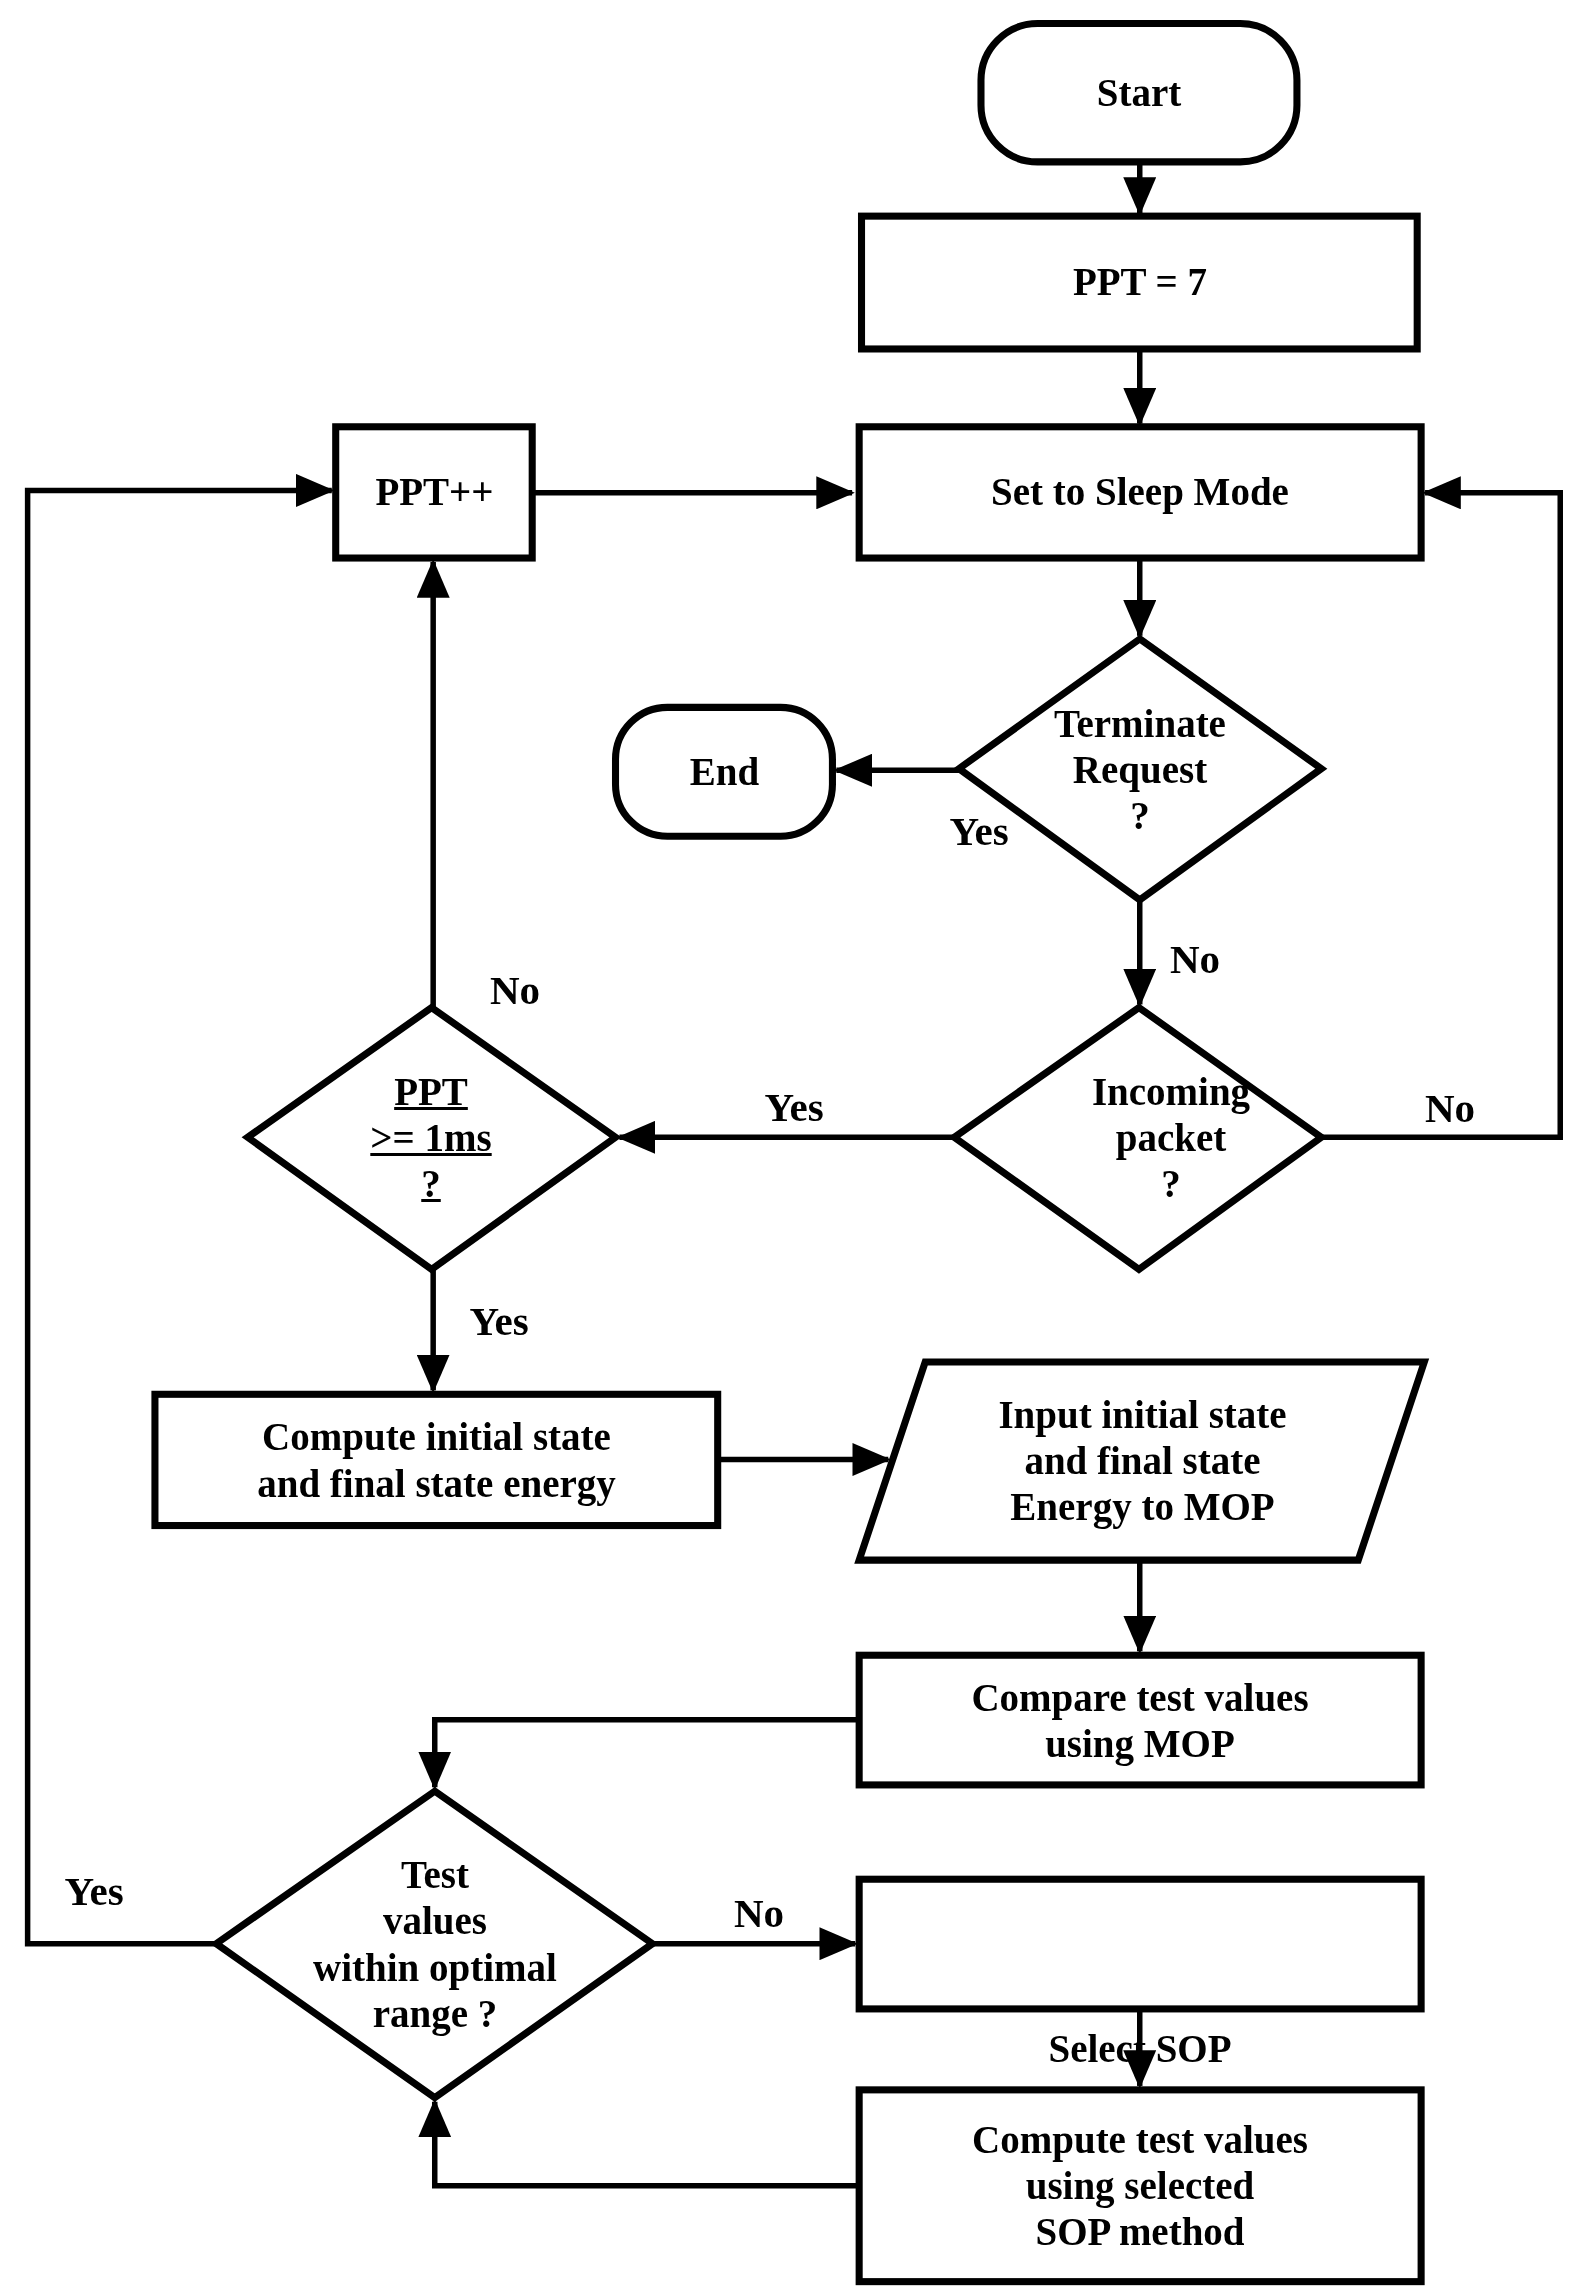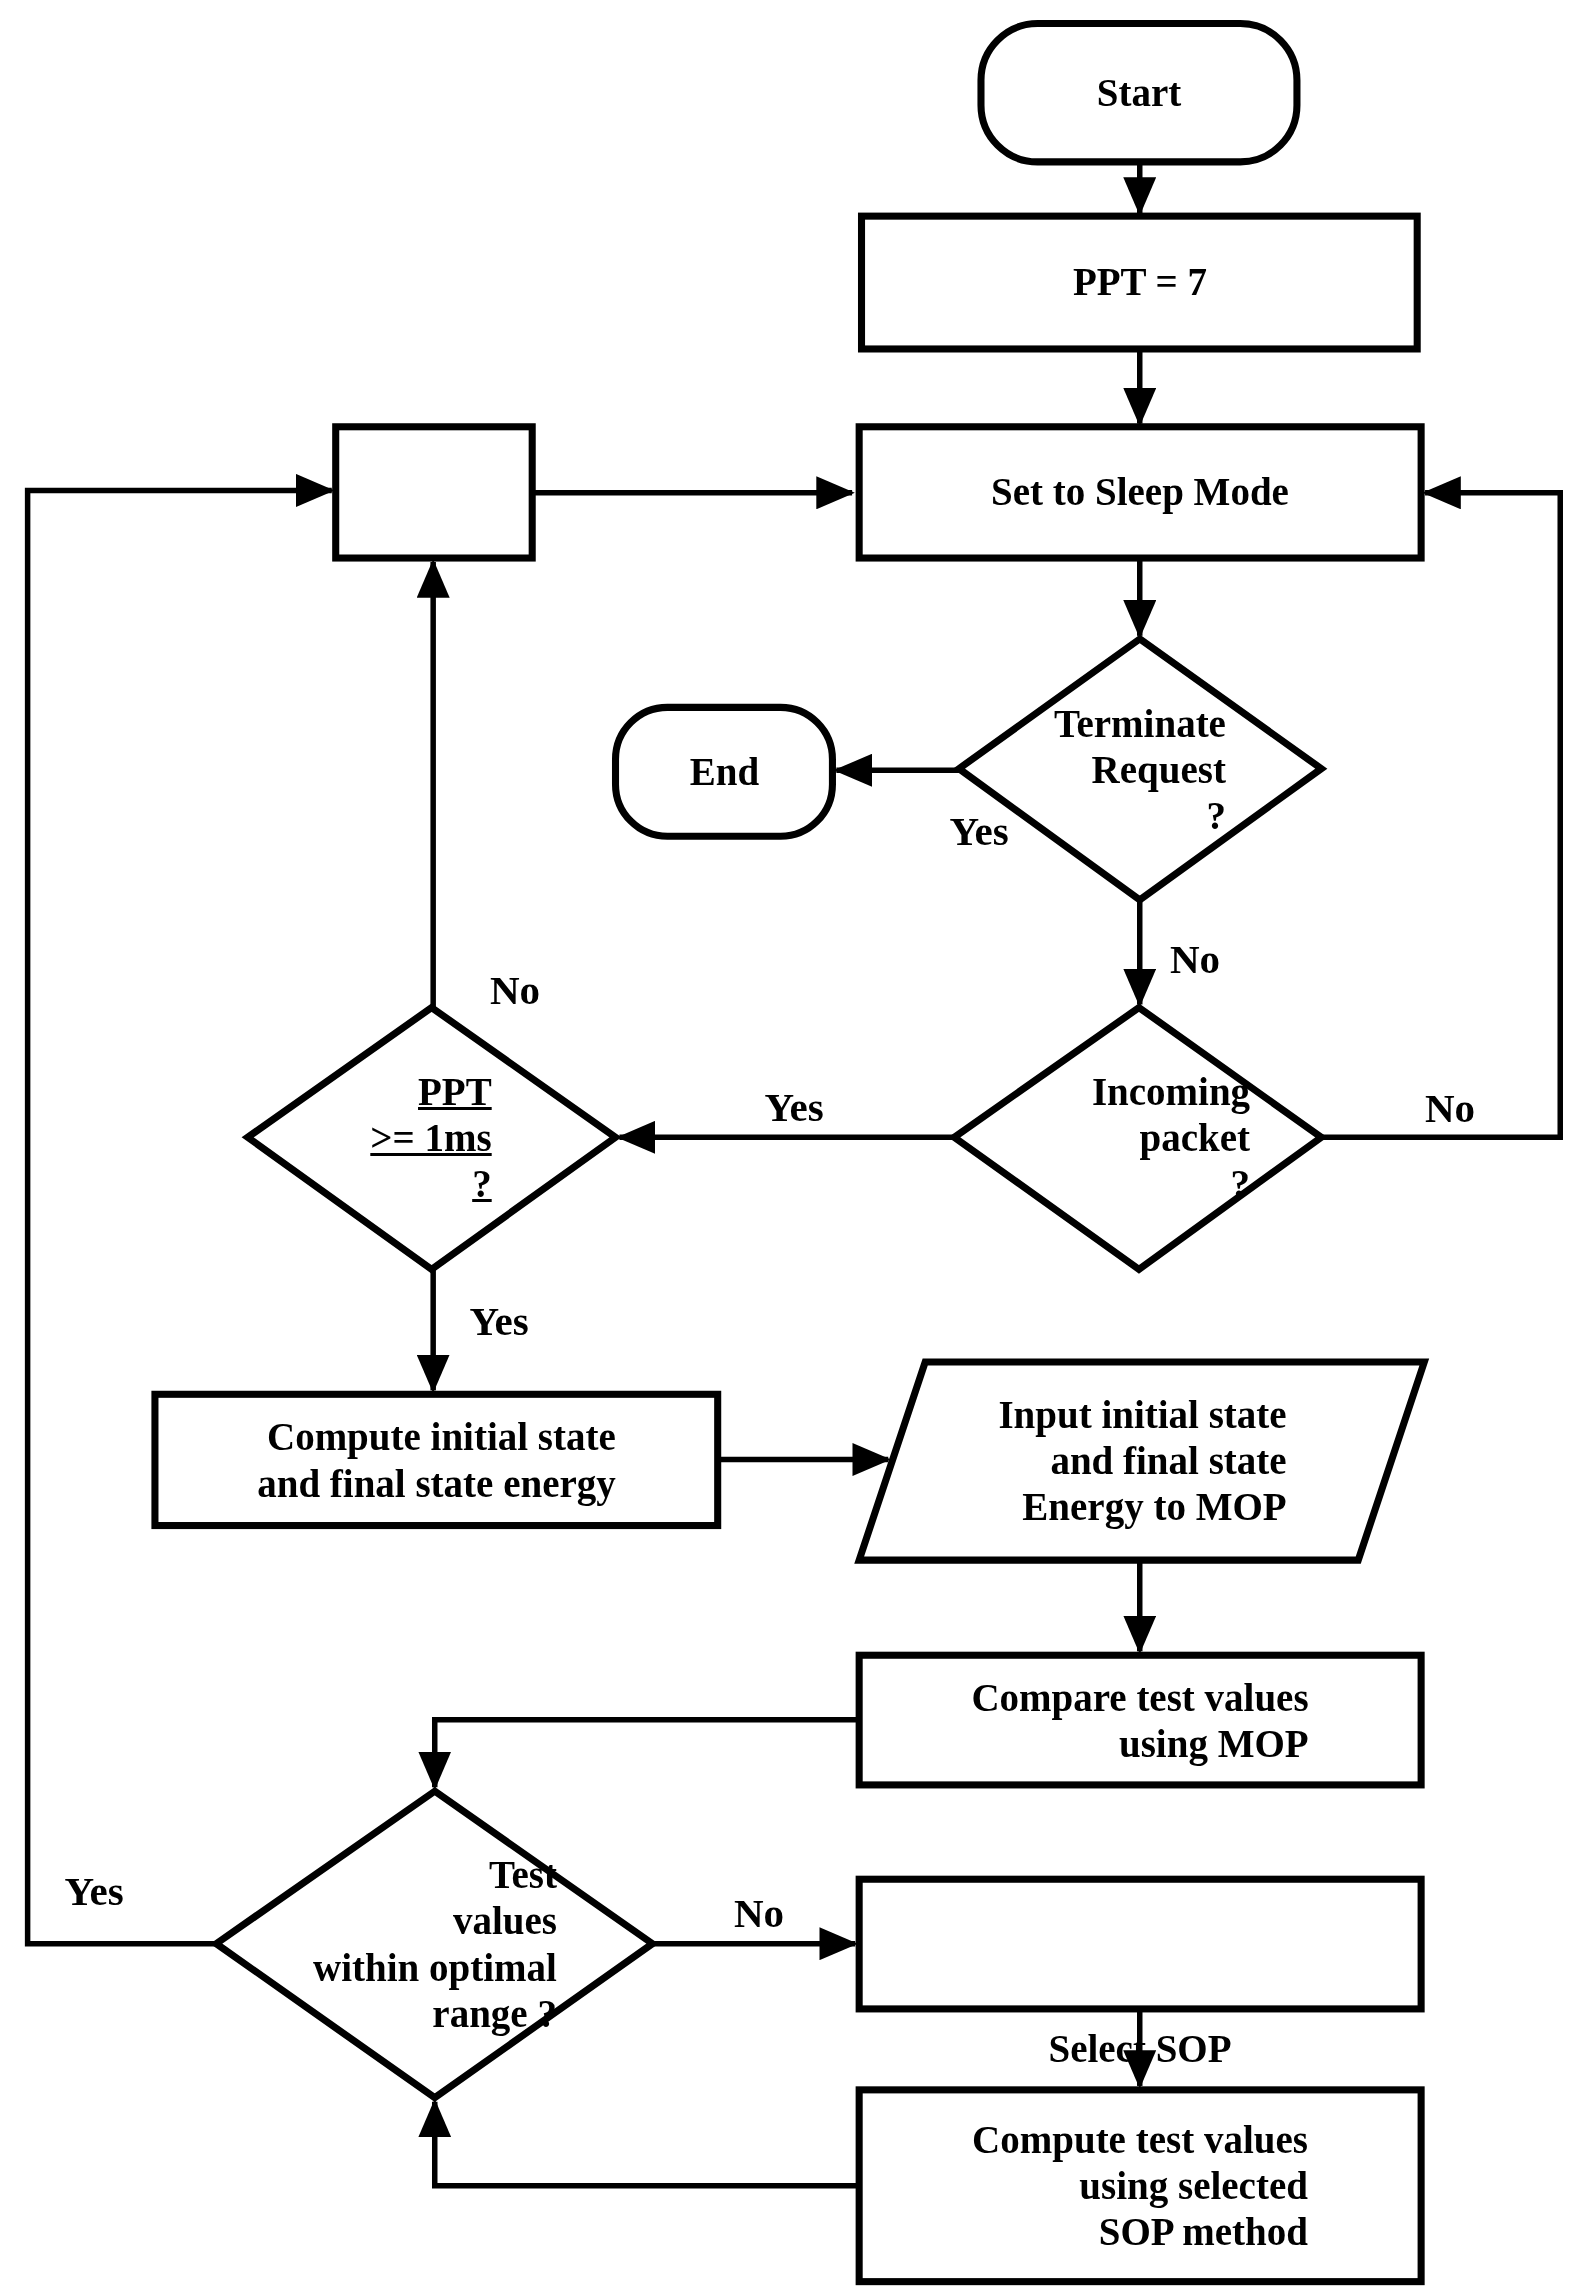--- a/index.html
+++ b/index.html
@@ -9,21 +9,21 @@
     height: 2295px;
     background: #ffffff;
     font-family: "Liberation Serif", serif;
   }
   #wires { position: absolute; left: 0; top: 0; }
   .lbl {
     position: absolute;
     display: flex;
     align-items: center;
     justify-content: center;
-    text-align: right;
+    text-align: center;
     font-weight: bold;
     color: #000000;
     font-size: 39px;
     line-height: 1.18;
     white-space: pre-line;
   }
   .edge-lbl { font-size: 41px; }
 </style>
 </head>
 <body>
@@ -66,20 +66,21 @@
     <path d="M1450,1985 V2101" fill="none" stroke="#000000" stroke-width="7" marker-end="url(#arrow)"></path>
     <path d="M1093,2188 H553 V2274" fill="none" stroke="#000000" stroke-width="7" marker-end="url(#arrow)"></path>
     <path d="M830,2473 H1088" fill="none" stroke="#000000" stroke-width="7" marker-end="url(#arrow)"></path>
     <path d="M1450,2556 V2654" fill="none" stroke="#000000" stroke-width="7" marker-end="url(#arrow)"></path>
     <path d="M1093,2781 H553 V2674" fill="none" stroke="#000000" stroke-width="7" marker-end="url(#arrow)"></path>
     <path d="M275,2473 H35 V624 H422" fill="none" stroke="#000000" stroke-width="7" marker-end="url(#arrow)"></path>
   </svg>
 
   <div class="lbl" style="left:981px; top:23.6px;   width:316px; height:138px;">Start</div>
   <div class="lbl" style="left:862px; top:216px;  width:556px; height:133px;">PPT = 7</div>
+  <div class="lbl" style="left:336px;  top:427px;  width:197px; height:131px;">PPT++</div>
   <div class="lbl" style="left:859px; top:427px;  width:562px; height:131px;">Set to Sleep Mode</div>
   <div class="lbl" style="left:983px; top:671px;  width:314px; height:198px;">Terminate
 Request
 ?</div>
   <div class="lbl" style="left:616px;  top:708px;  width:217px; height:129px;">End</div>
   <div class="lbl" style="left:1014px; top:1039px; width:314px; height:198px;">Incoming
 packet
 ?</div>
   <div class="lbl" style="left:274px;  top:1039px; width:314px; height:198px;text-decoration:underline;">PPT
 &gt;= 1ms

